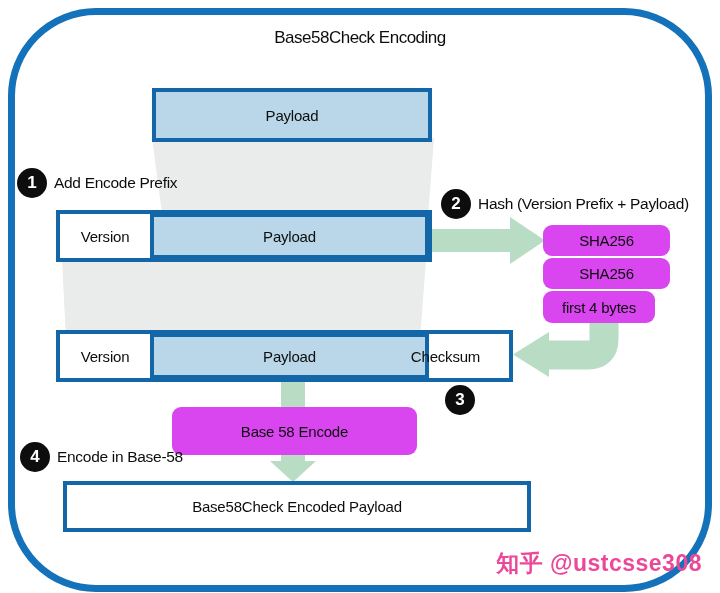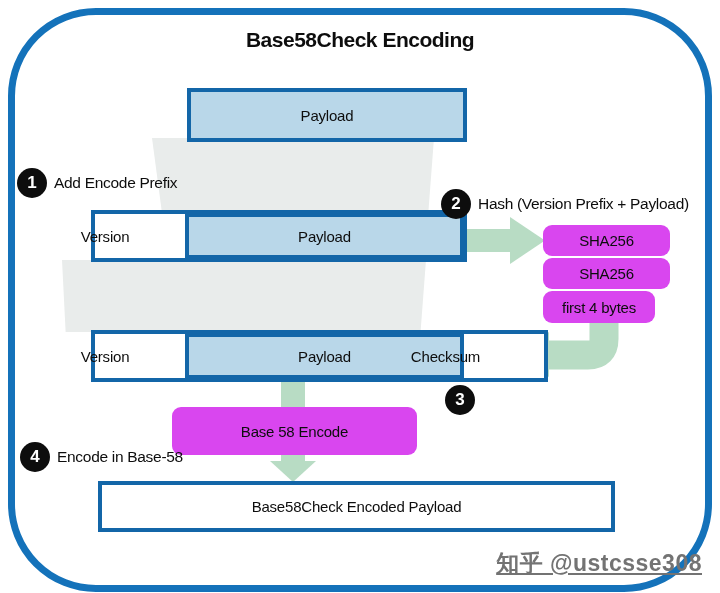--- a/index.html
+++ b/index.html
@@ -6,49 +6,49 @@
   #stage{
     position:relative;width:720px;height:593px;background:#ffffff;
     font-family:"Liberation Sans",sans-serif;color:#0d0d0d;overflow:hidden;
   }
   .frame{
     position:absolute;left:8px;top:8px;width:690px;height:570px;
     border:7px solid #1472ba;border-radius:88px;background:transparent;
   }
   .title{
     position:absolute;left:0;top:28px;width:720px;text-align:center;
-    font-size:21px;font-weight:bold;letter-spacing:-0.5px;
+    font-size:17px;font-weight:normal;letter-spacing:-0.5px;
   }
   .funnel{position:absolute;background:#e9eceb;}
   svg.arrows{position:absolute;left:0;top:0;pointer-events:none;}
   .box{
     position:absolute;box-sizing:border-box;display:flex;
     align-items:center;justify-content:center;
     font-size:15px;letter-spacing:-0.2px;
   }
-  .bblue{border:4px solid #1366a8;margin-left:35px;}
+  .bblue{border:4px solid #1366a8;}
   .fill-blue{background:#b9d7e9;}
   .fill-white{background:#ffffff;}
   .green{
     background:#d946ef;border-radius:9px;
   }
   .seg-label{
     position:absolute;display:flex;align-items:center;justify-content:center;
     font-size:15px;letter-spacing:-0.2px;
   }
   .step{position:absolute;display:flex;align-items:center;}
   .step .dot{
     width:30px;height:30px;border-radius:50%;background:#0d0d0d;color:#fff;
     display:flex;align-items:center;justify-content:center;
     font-size:17px;font-weight:bold;flex:0 0 auto;
   }
   .step .lbl{margin-left:7px;font-size:15.5px;letter-spacing:-0.3px;white-space:nowrap;}
   .watermark{
-    position:absolute;right:18px;top:548px;font-size:23px;color:#737373;
-    font-weight:bold;letter-spacing:0.5px;text-decoration:underline;
+    position:absolute;right:18px;top:548px;font-size:23px;color:#ec4899;
+    font-weight:bold;letter-spacing:0.5px;
   }
 </style>
 </head>
 <body>
 
 <div id="stage">
 
   <div class="frame"></div>
 
   <div class="title">Base58Check Encoding</div>
@@ -106,21 +106,21 @@
     <span>Payload</span>
   </div>
   <div class="seg-label" style="left:407px;top:334px;width:77px;height:44px;">
     <span>Checksum</span>
   </div>
 
   <div class="box green" style="left:172px;top:407px;width:245px;height:48px;">
     <span>Base 58 Encode</span>
   </div>
 
-  <div class="box bblue fill-white" style="left:63px;top:481px;width:517px;height:51px;">
+  <div class="box bblue fill-white" style="left:63px;top:481px;width:468px;height:51px;">
     <span>Base58Check Encoded Payload</span>
   </div>
 
   <div class="step" style="left:17px;top:168px;">
     <div class="dot">1</div>
     <div class="lbl">Add Encode Prefix</div>
   </div>
   <div class="step" style="left:441px;top:189px;">
     <div class="dot">2</div>
     <div class="lbl">Hash (Version Prefix + Payload)</div>

